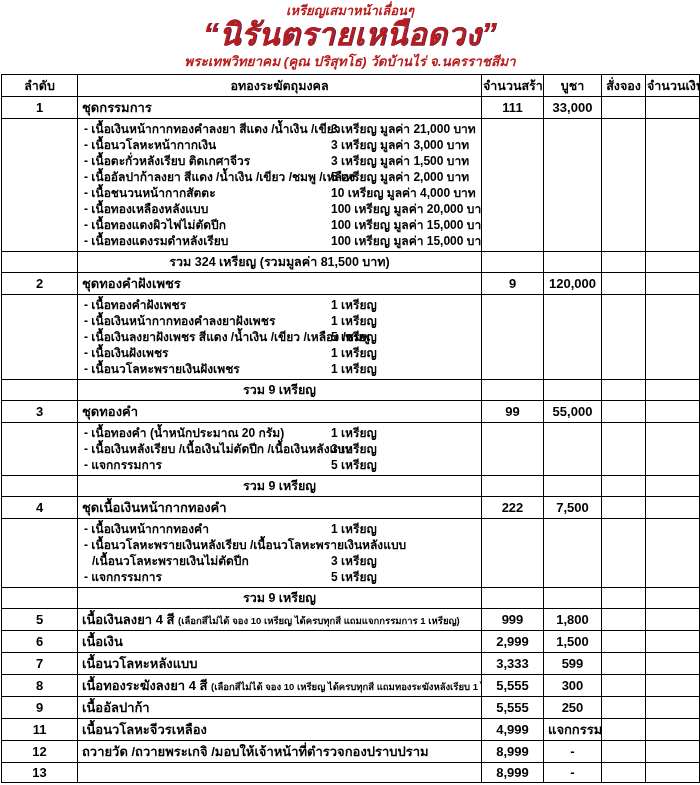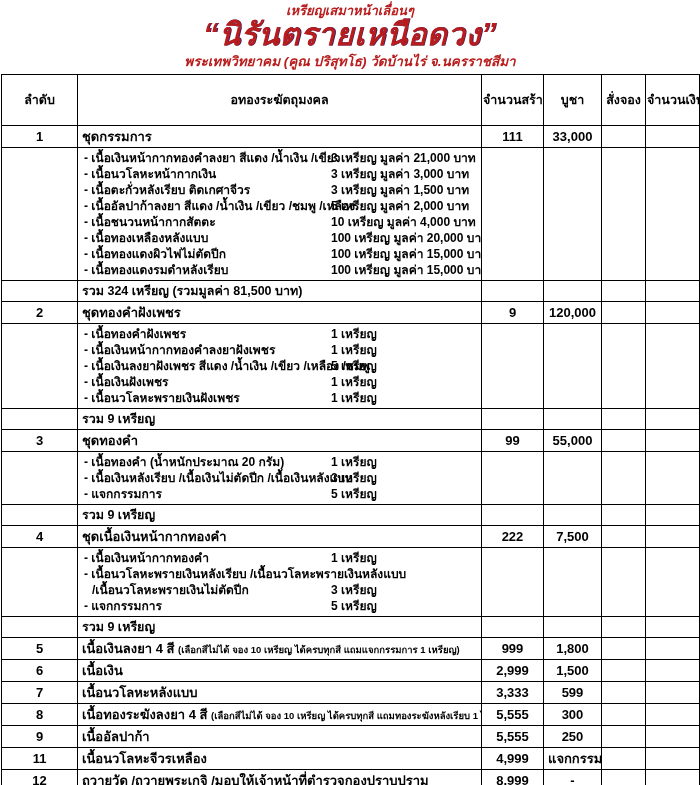--- a/index.html
+++ b/index.html
@@ -13,32 +13,32 @@
   
   .hdr { text-align:center; color:#b91c1c; }
   .hdr-line1 { font-size:13px; font-weight:bold; font-style:italic; line-height:15px; }
   .hdr-title { font-size:31px; font-weight:bold; font-style:italic; line-height:34px; letter-spacing:.5px;
                text-shadow:0.6px 0 0 #1b1b70; }
   .hdr-line3 { font-size:13.5px; font-weight:bold; font-style:italic; line-height:17px; margin-top:1px; }
 
   
   table { border-collapse:collapse; width:698px; margin:4px auto 0 auto; table-layout:fixed; }
   td, th { border:1.6px solid #000; padding:0 4px; overflow:hidden; white-space:nowrap; }
-  th { font-size:12.5px; font-weight:bold; height:22px; padding:15px 1px; text-align:center; }
+  th { font-size:12.5px; font-weight:bold; height:22px; padding:0 1px; text-align:center; }
 
   tr.main td { height:20px; font-weight:bold; font-size:13px; }
   td.c-no   { text-align:center; font-weight:bold; }
   td.c-num  { text-align:center; font-weight:bold; font-size:13px; }
 
   tr.details td { vertical-align:top; padding:2px 4px 2px 5px; }
   .dline { position:relative; line-height:16px; font-size:12px; font-weight:bold; padding-left:1px; }
   .dline.indent { padding-left:9px; }
   .dqty  { position:absolute; left:248px; top:0; font-weight:bold; }
 
-  tr.summary td { height:19px; font-weight:bold; font-size:12.5px; }
+  tr.summary td { height:19px; font-weight:bold; font-size:12.5px;text-align:center; }
   tr.simple  td { height:20px; font-weight:bold; font-size:13px; }
 
   .note { font-size:9.5px; font-weight:bold; }
   .small-price { font-size:9.5px; }
 </style>
 </head>
 <body>
 
 <div class="page">
 

